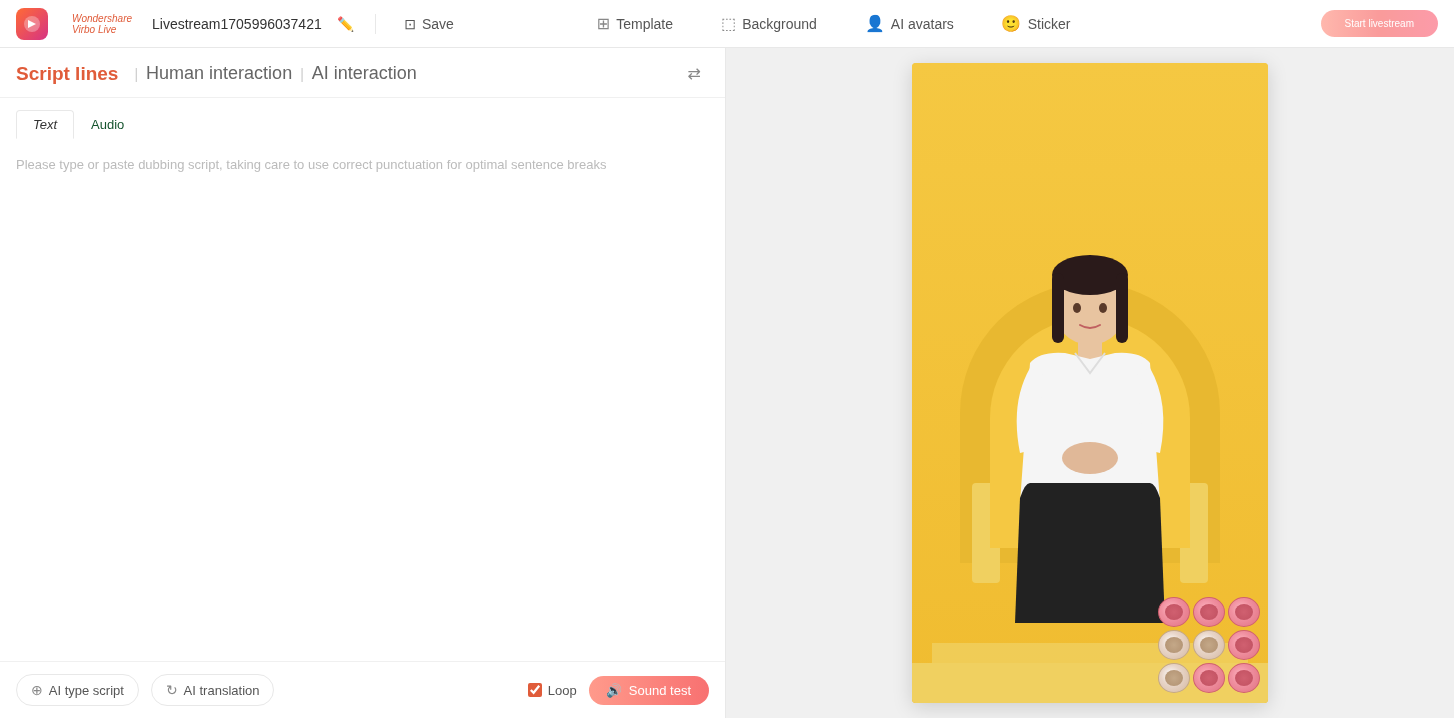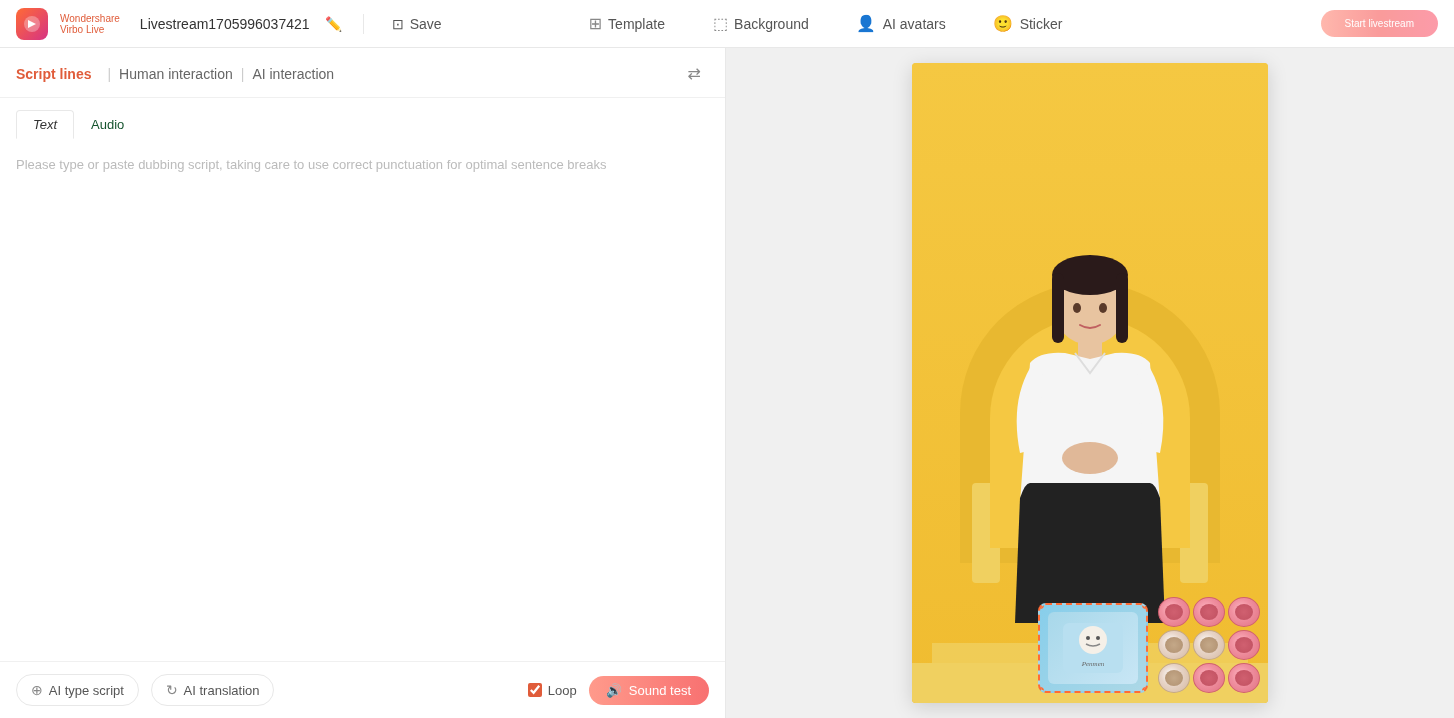--- a/index.html
+++ b/index.html
@@ -13,21 +13,22 @@
       display: flex;
       align-items: center;
       padding: 0 16px;
       gap: 12px;
       flex-shrink: 0;
       z-index: 10;
     }
     .logo-area {
       display: flex;
       align-items: center;
-      gap: 12px;
+      gap: 24px;
+      font-style: italic;
     }
     .logo-icon {
       width: 32px;
       height: 32px;
       background: linear-gradient(135deg, #ff6b35, #d63384);
       border-radius: 8px;
       display: flex;
       align-items: center;
       justify-content: center;
       color: white;
@@ -127,34 +128,34 @@
     }
 
     .tabs-bar {
       display: flex;
       align-items: center;
       padding: 12px 16px 0;
       border-bottom: 1px solid #f0f0f0;
       gap: 0;
     }
     .tab-label {
-      font-size: 14px;
+      font-size: 19px;
       font-weight: 600;
       color: #e05c3a;
       padding-bottom: 10px;
       margin-right: 8px;
     }
     .tab-separator {
       color: #ccc;
       padding: 0 8px;
       padding-bottom: 10px;
       font-size: 14px;
     }
     .tab-secondary {
-      font-size: 14px;
+      font-size: 18px;
       color: #666;
       padding-bottom: 10px;
       cursor: pointer;
     }
     .swap-icon {
       margin-left: auto;
       margin-bottom: 10px;
       cursor: pointer;
       color: #888;
       font-size: 16px;
@@ -602,40 +603,20 @@
 
           <ellipse cx="77" cy="65" rx="4" ry="5" fill="#5a3a2a"></ellipse>
           <ellipse cx="103" cy="65" rx="4" ry="5" fill="#5a3a2a"></ellipse>
 
           <path d="M80 82 Q90 88 100 82" stroke="#c06060" stroke-width="2" fill="none" stroke-linecap="round"></path>
         </svg>
       </div>
 
       <div class="products-area">
 
-        <div style="position:relative; margin-right: 4px;">
-          <div class="baby-product">
-            <div class="handle tl"></div>
-            <div class="handle tr"></div>
-            <div class="handle bl"></div>
-            <div class="handle br"></div>
-            <div class="baby-product-inner">
-
-              <svg width="70" height="60" viewBox="0 0 70 60">
-                <rect x="5" y="5" width="60" height="50" rx="6" fill="#b8dff0"></rect>
-                <ellipse cx="35" cy="22" rx="14" ry="14" fill="#f5f0e8"></ellipse>
-
-                <circle cx="30" cy="20" r="2" fill="#555"></circle>
-                <circle cx="40" cy="20" r="2" fill="#555"></circle>
-                <path d="M28 26 Q35 30 42 26" stroke="#888" stroke-width="1.5" fill="none"></path>
-                <text x="35" y="48" text-anchor="middle" font-size="7" fill="#666" font-style="italic" font-family="serif">Penmen</text>
-              </svg>
-            </div>
-          </div>
-        </div>
 
         <div class="rolls-stack">
           <div class="rolls-row">
             <div class="roll pink"></div>
             <div class="roll pink"></div>
             <div class="roll pink"></div>
           </div>
           <div class="rolls-row">
             <div class="roll"></div>
             <div class="roll"></div>

